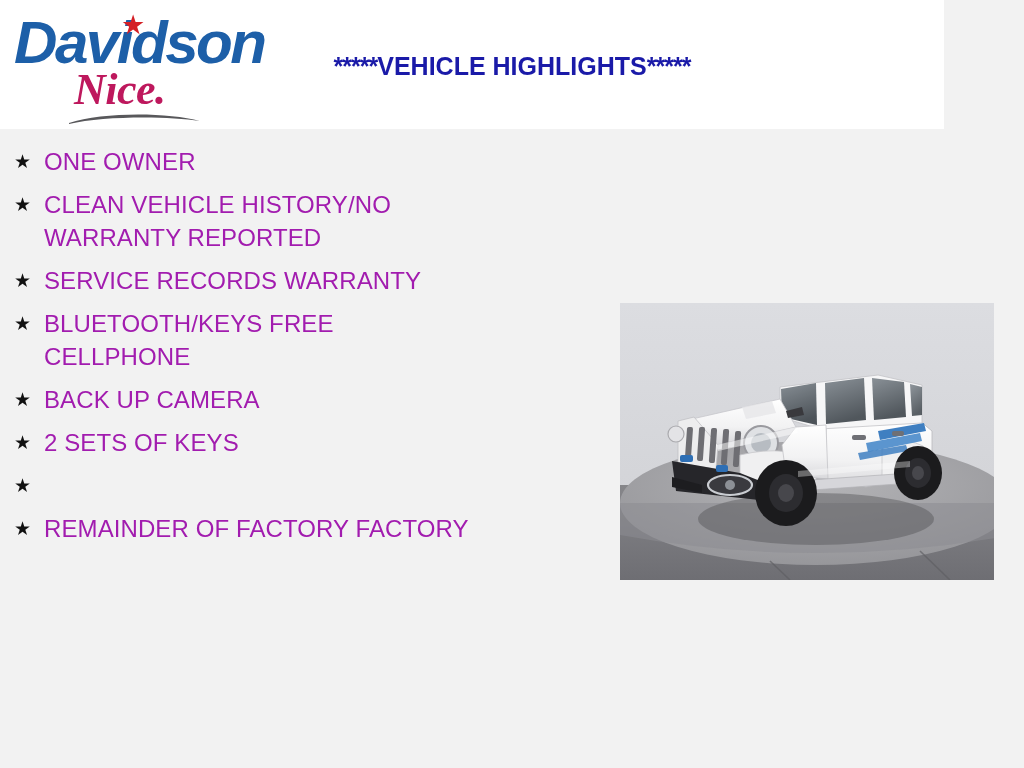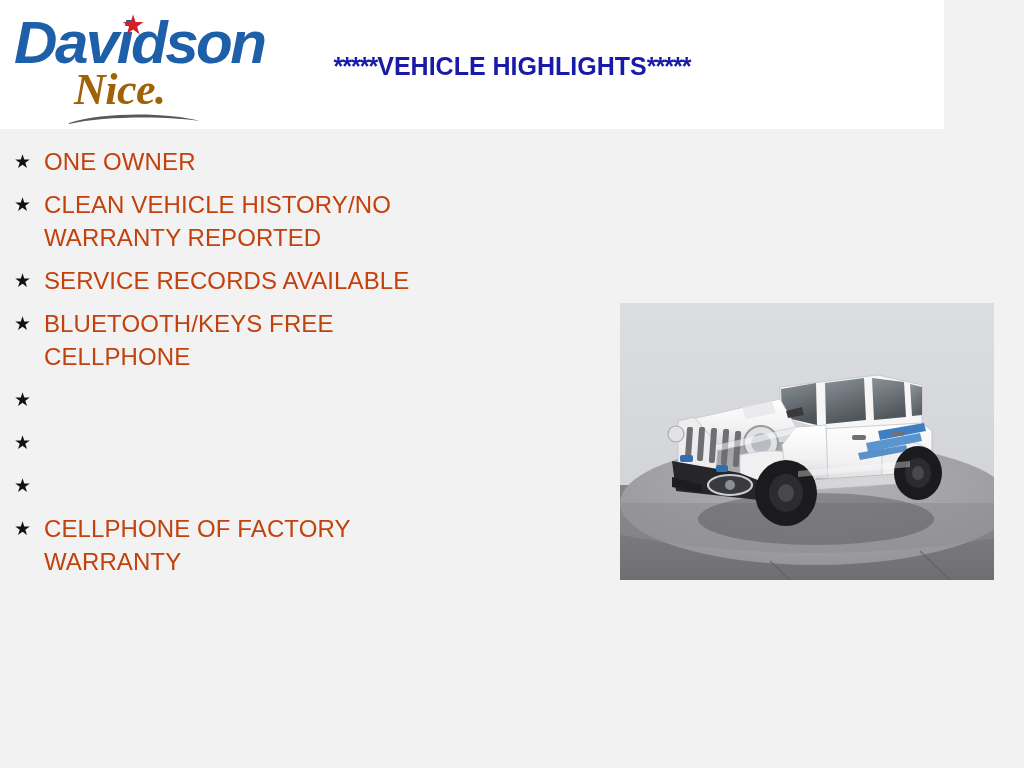--- a/index.html
+++ b/index.html
@@ -49,21 +49,21 @@
     line-height: 26px;
     text-align: center;
   }
   .logo-sub {
     position: absolute;
     left: 62px; top: 62px;
     font-family: "Liberation Serif", serif;
     font-weight: bold;
     font-style: italic;
     font-size: 44px;
-    color: #a16207;
+    color: #be185d;
     line-height: 1;
     white-space: nowrap;
     letter-spacing: -0.5px;
   }
   .logo-swoosh {
     position: absolute;
     left: 55px; top: 104px;
     width: 135px; height: 16px;
     overflow: hidden;
   }
@@ -108,21 +108,21 @@
     flex: 0 0 auto;
     width: 30px;
     color: #111111;
     font-size: 19px;
     line-height: 33px;
     text-align: left;
   }
   .hl-text {
     flex: 1 1 auto;
     font-size: 24px;
-    color: #c2410c;
+    color: #a21caf;
     line-height: 33px;
     max-width: 430px;
     letter-spacing: 0.1px;
   }
 
   
   .photo-frame {
     position: absolute;
     left: 620px; top: 174px;
     width: 374px; height: 277px;
@@ -159,38 +159,40 @@
       <li class="hl-item">
         <span class="hl-star">★</span>
         <span class="hl-text">ONE OWNER</span>
       </li>
       <li class="hl-item">
         <span class="hl-star">★</span>
         <span class="hl-text">CLEAN VEHICLE HISTORY/NO WARRANTY REPORTED</span>
       </li>
       <li class="hl-item">
         <span class="hl-star">★</span>
-        <span class="hl-text">SERVICE RECORDS AVAILABLE</span>
+        <span class="hl-text">SERVICE RECORDS WARRANTY</span>
       </li>
       <li class="hl-item">
         <span class="hl-star">★</span>
         <span class="hl-text">BLUETOOTH/KEYS FREE CELLPHONE</span>
       </li>
       <li class="hl-item">
         <span class="hl-star">★</span>
-      </li>
-      <li class="hl-item">
-        <span class="hl-star">★</span>
-      </li>
-      <li class="hl-item">
-        <span class="hl-star">★</span>
-      </li>
-      <li class="hl-item">
-        <span class="hl-star">★</span>
-        <span class="hl-text">CELLPHONE OF FACTORY WARRANTY</span>
+        <span class="hl-text">BACK UP CAMERA</span>
+      </li>
+      <li class="hl-item">
+        <span class="hl-star">★</span>
+        <span class="hl-text">2 SETS OF KEYS</span>
+      </li>
+      <li class="hl-item">
+        <span class="hl-star">★</span>
+      </li>
+      <li class="hl-item">
+        <span class="hl-star">★</span>
+        <span class="hl-text">REMAINDER OF FACTORY FACTORY</span>
       </li>
     </ul>
 
   <div class="photo-frame">
     <svg viewBox="0 0 374 277" xmlns="http://www.w3.org/2000/svg">
       <defs>
         <linearGradient id="bg" x1="0" y1="0" x2="0" y2="1">
           <stop offset="0" stop-color="#dcdde1"></stop>
           <stop offset="1" stop-color="#cfd0d4"></stop>
         </linearGradient>

